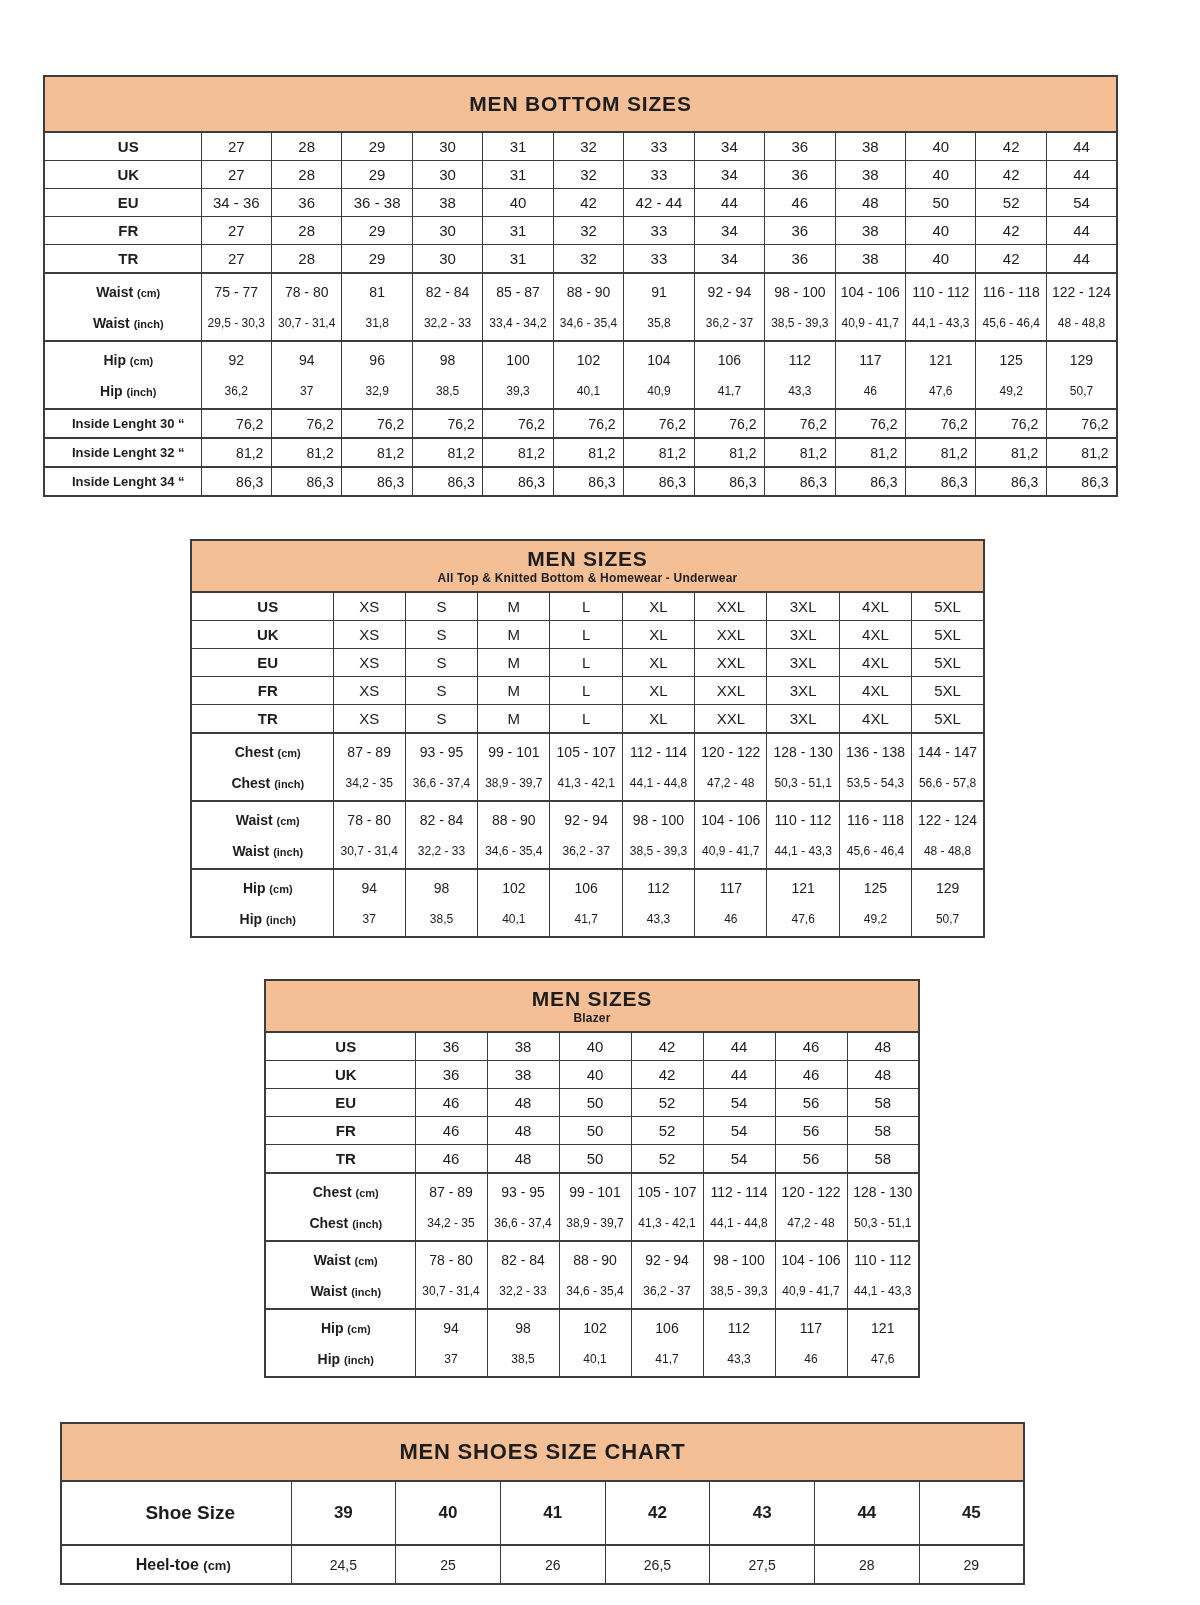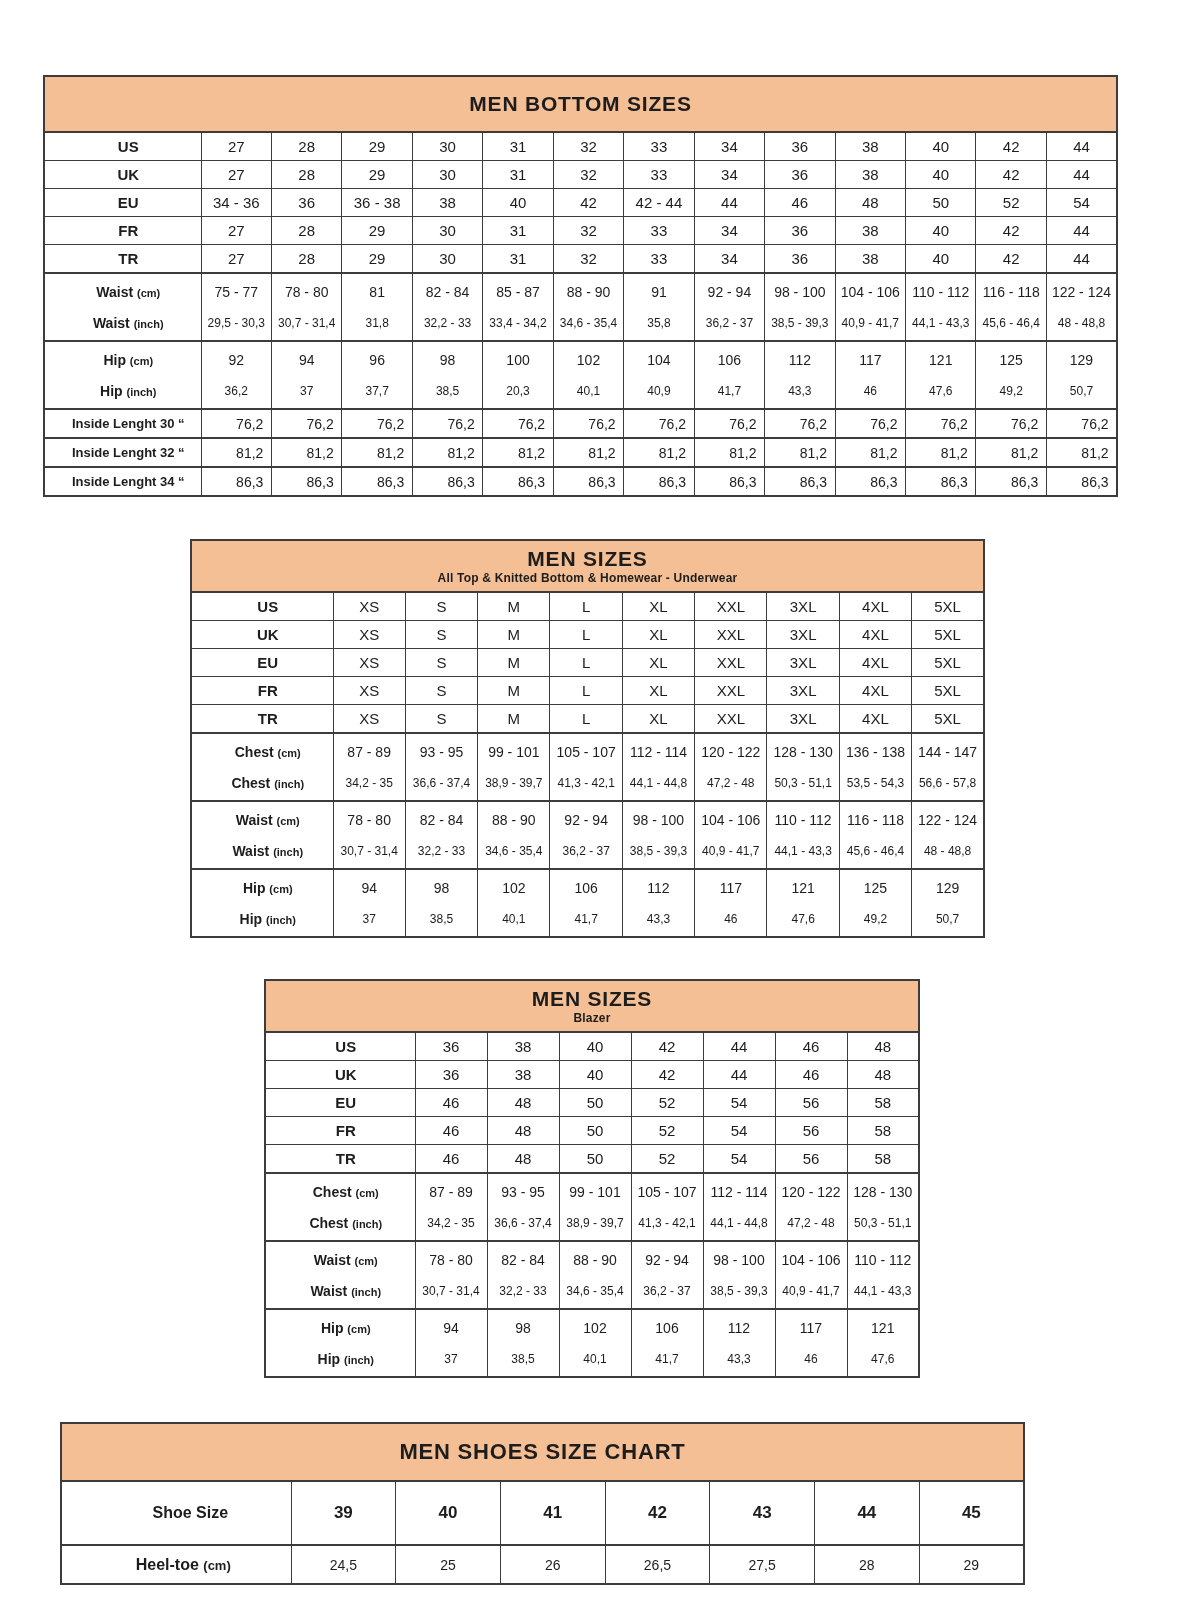--- a/index.html
+++ b/index.html
@@ -93,21 +93,21 @@
     padding-bottom:2px;
   }
   tr.row-measure-inch td.val{font-size:12px;}
   tr.row-measure-inch td.lbl{font-size:14px;}
 
   tr.row-length td{height:27px;border-top:2px solid var(--border);}
   tr.row-length td.lbl{font-size:13px;}
   tr.row-length td.val{font-size:14px;padding-left:27px;}
 
   tr.row-shoe td{height:62px;}
-  tr.row-shoe td.lbl{font-size:16px;padding-left:28px;}
+  tr.row-shoe td.lbl{font-size:19px;padding-left:28px;}
   tr.row-shoe td.val{font-size:17px;font-weight:bold;}
   tr.row-heel td{height:37px;border-top:2px solid var(--border);}
   tr.row-heel td.lbl{font-size:16px;padding-left:14px;margin-left:36px;}
   tr.row-heel td.lbl .unit{font-size:13px;}
   tr.row-heel td.val{font-size:14px;}
 </style>
 </head>
 <body>
 
 <main id="doc">
@@ -262,23 +262,23 @@
             <td class="val">112</td>
             <td class="val">117</td>
             <td class="val">121</td>
             <td class="val">125</td>
             <td class="val">129</td>
           </tr>
           <tr class="row-measure-inch">
             <td class="lbl"><span>Hip</span> <span class="unit">(inch)</span></td>
             <td class="val">36,2</td>
             <td class="val">37</td>
-            <td class="val">37,7</td>
+            <td class="val">32,9</td>
             <td class="val">38,5</td>
-            <td class="val">20,3</td>
+            <td class="val">39,3</td>
             <td class="val">40,1</td>
             <td class="val">40,9</td>
             <td class="val">41,7</td>
             <td class="val">43,3</td>
             <td class="val">46</td>
             <td class="val">47,6</td>
             <td class="val">49,2</td>
             <td class="val">50,7</td>
           </tr>
           <tr class="row-length">

